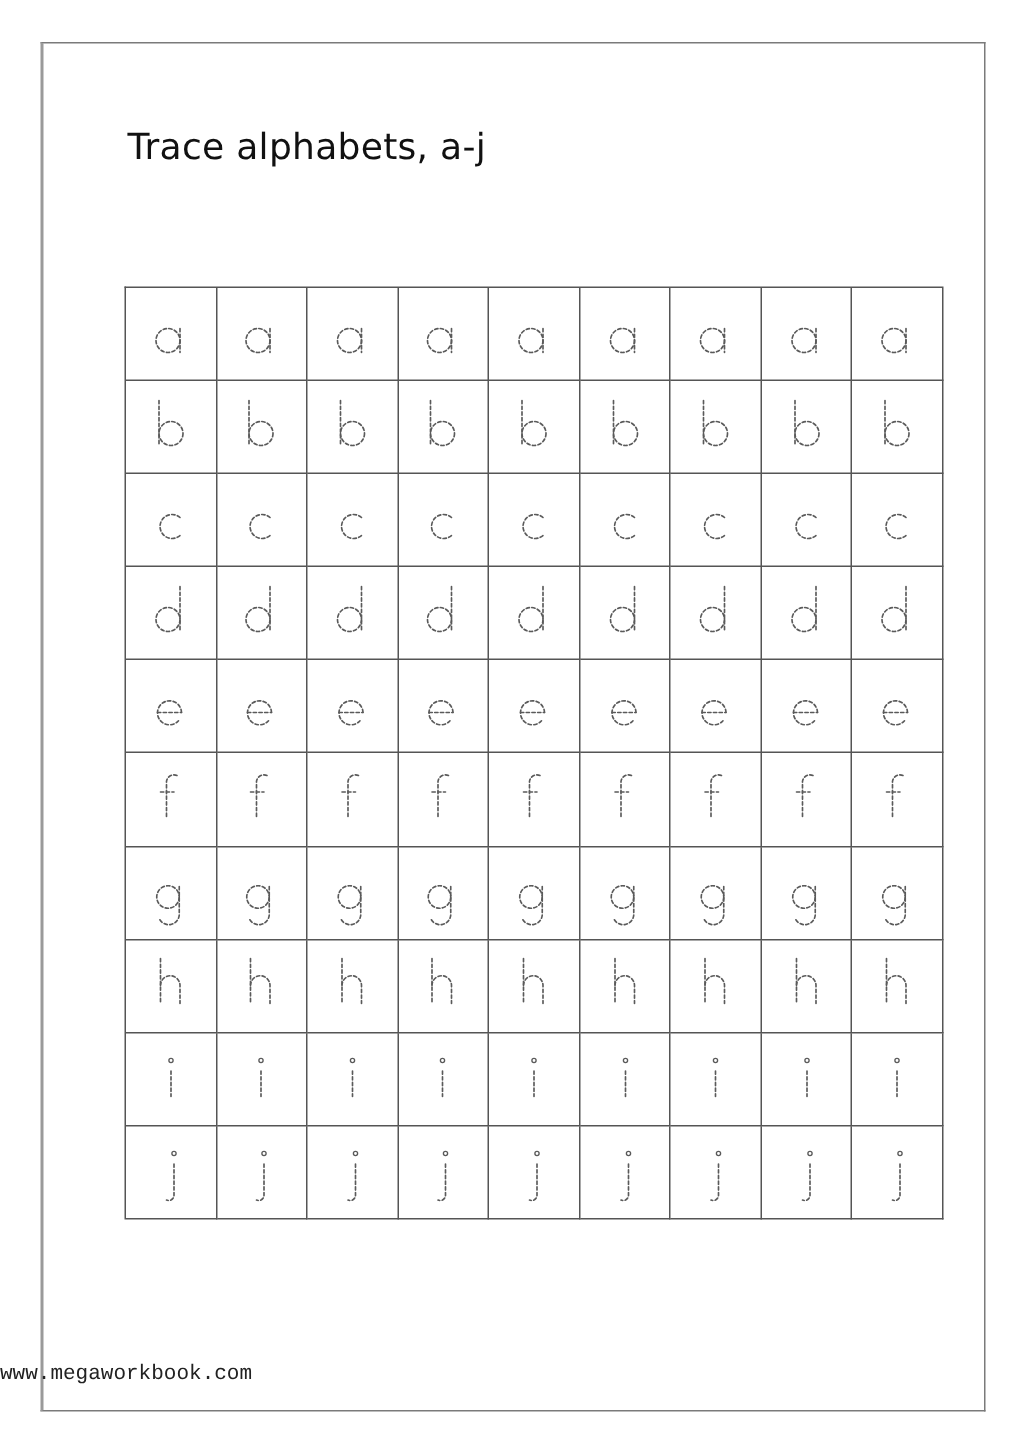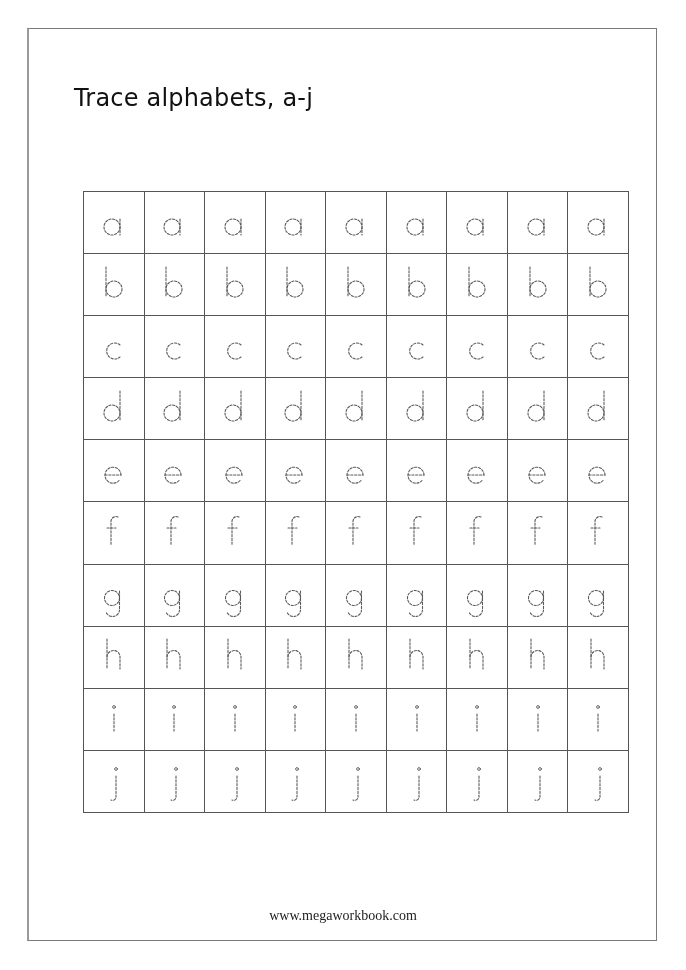--- a/index.html
+++ b/index.html
@@ -6,21 +6,21 @@
   body { width: 686px; height: 970px; position: relative; overflow: hidden; }
   .page-frame {
     position: absolute; left: 27px; top: 28px;
     width: 630px; height: 913px;
     border: 1px solid #7a7a7a;
     box-sizing: border-box;
     border-left-width: 2px;
     border-left-color: #9a9a9a;
   }
   .title {
-    position: absolute; left: 74px; top: 84px;
+    position: absolute; left: 85px; top: 84px;
     font-family: "DejaVu Sans", sans-serif;
     font-size: 24px; color: #111;
     letter-spacing: 0.2px;
     white-space: nowrap;
   }
   .grid {
     position: absolute; left: 83px; top: 191px;
     width: 546px; height: 622px;
     display: grid;
     grid-template-columns: repeat(9, 1fr);
@@ -36,22 +36,21 @@
     position: relative;
   }
   .cell svg { width: 40px; height: 48px; overflow: visible; }
   .glyph path, .glyph circle, .glyph line {
     fill: none; stroke: #5a5a5a; stroke-width: 1.1;
     stroke-dasharray: 2.2 1.6; stroke-linecap: round;
   }
   .glyph .dot { stroke-dasharray: none; stroke-width: 0.9; }
   .footer {
     position: absolute; left: 0; right: 0; top: 908px;
-    text-align: center;
-    font-family: Liberation Serif, serif;
+    font-family: Liberation Mono, monospace;
     font-size: 14px; color: #222;
   }
 </style>
 </head>
 <body>
 
 <div class="page-frame"></div>
 
 <div class="title">Trace alphabets, a-j</div>
 

